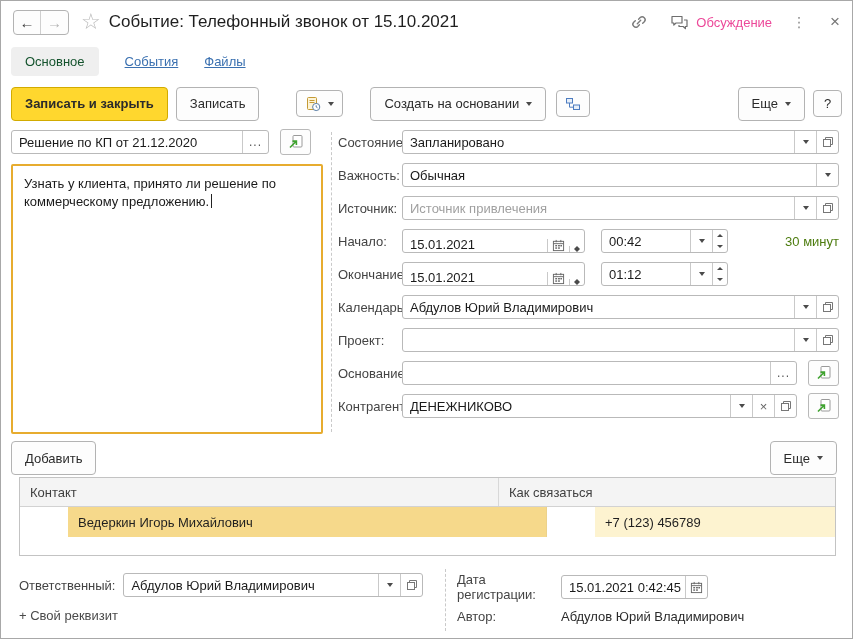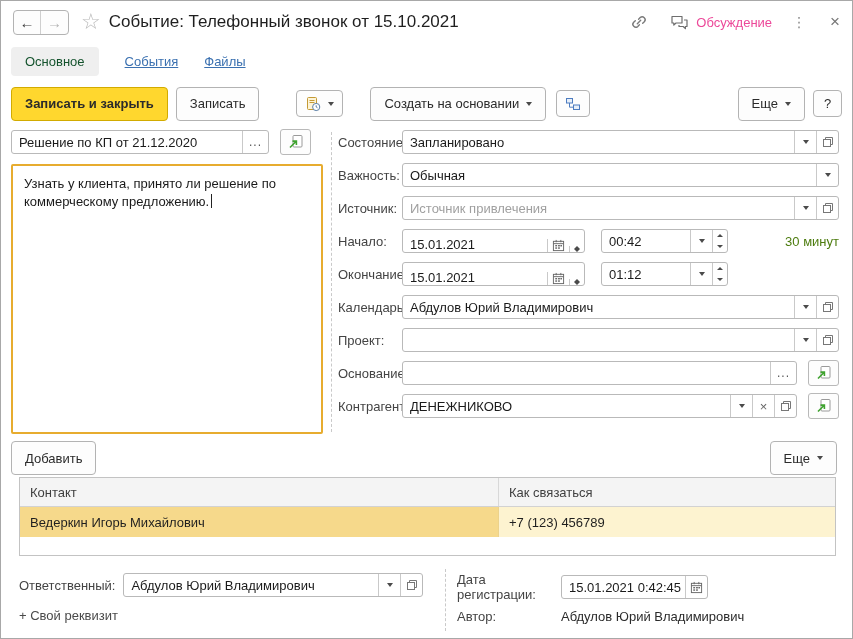--- a/index.html
+++ b/index.html
@@ -60,21 +60,21 @@
   .dur{ margin-left:auto; color:#4d7c0f; }
   
   .contacts-bar{ position:absolute; left:10px; top:440px; right:15px; display:flex; align-items:center; }
   .tbl{ position:absolute; left:18px; top:476px; width:817px; border:1px solid #c3c3c3; background:#fff; }
   .tbl-head{ display:flex; background:#f4f4f4; border-bottom:1px solid #d2d2d2; height:29px;text-align:center; }
   .th{ display:flex; align-items:center; padding:0 10px; color:#3f3f3f; }
   .c1{ width:479px; flex-shrink:0; }
   .th.c1{ border-right:1px solid #d8d8d8; }
   .c2{ flex:1; }
   .tbl-row{ display:flex; height:30px; cursor:pointer; }
-  .td{ display:flex; align-items:center; padding:2px 10px; color:#1f1f1f; }
+  .td{ display:flex; align-items:center; padding:2px 10px; color:#1f1f1f;margin-left:48px; }
   .td.c1{ background:#f6d98b; border-right:1px solid #ecd28b; }
   .td.c2{ background:#fdf3d0; }
   .tbl-empty{ height:18px; background:#fff; }
   
   .foot-sep{ position:absolute; left:444px; top:568px; height:62px; border-left:1px dashed #c9c9c9; }
   .resp-row{ position:absolute; left:18px; top:572px; display:flex; align-items:center; }
   .resp-row .lbl{ color:#444; margin-right:8px; }
   .resp-fld{ width:300px; }
   .custom-attr{ position:absolute; left:18px; top:607px; color:#4a4a4a; cursor:pointer; }
   .reg-row{ position:absolute; left:456px; top:571px; display:flex; align-items:center; }

